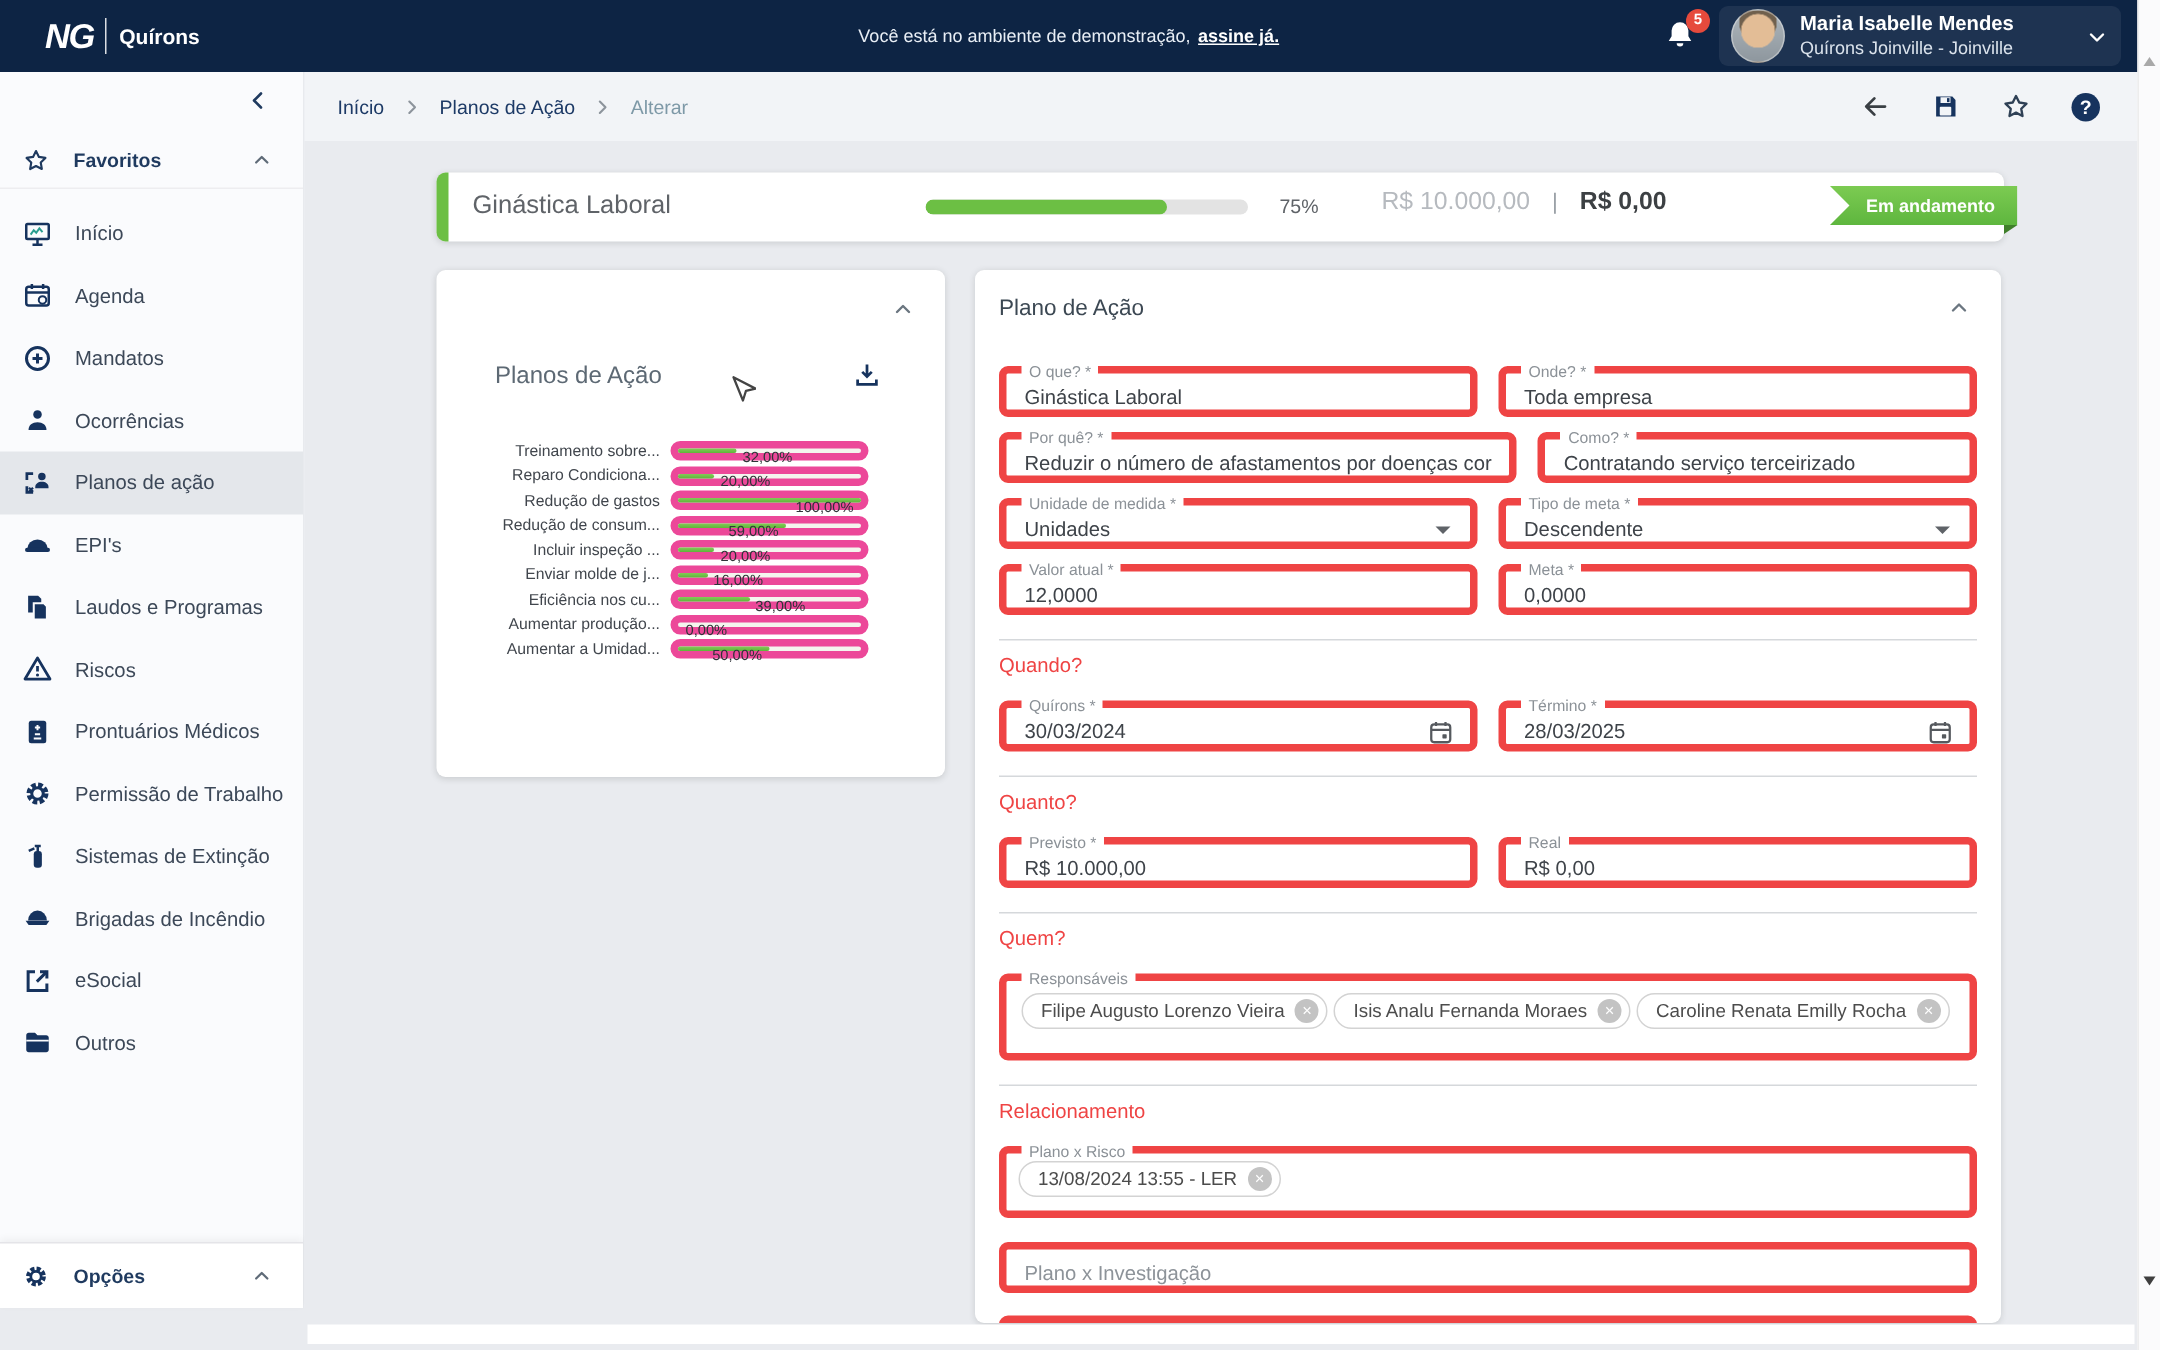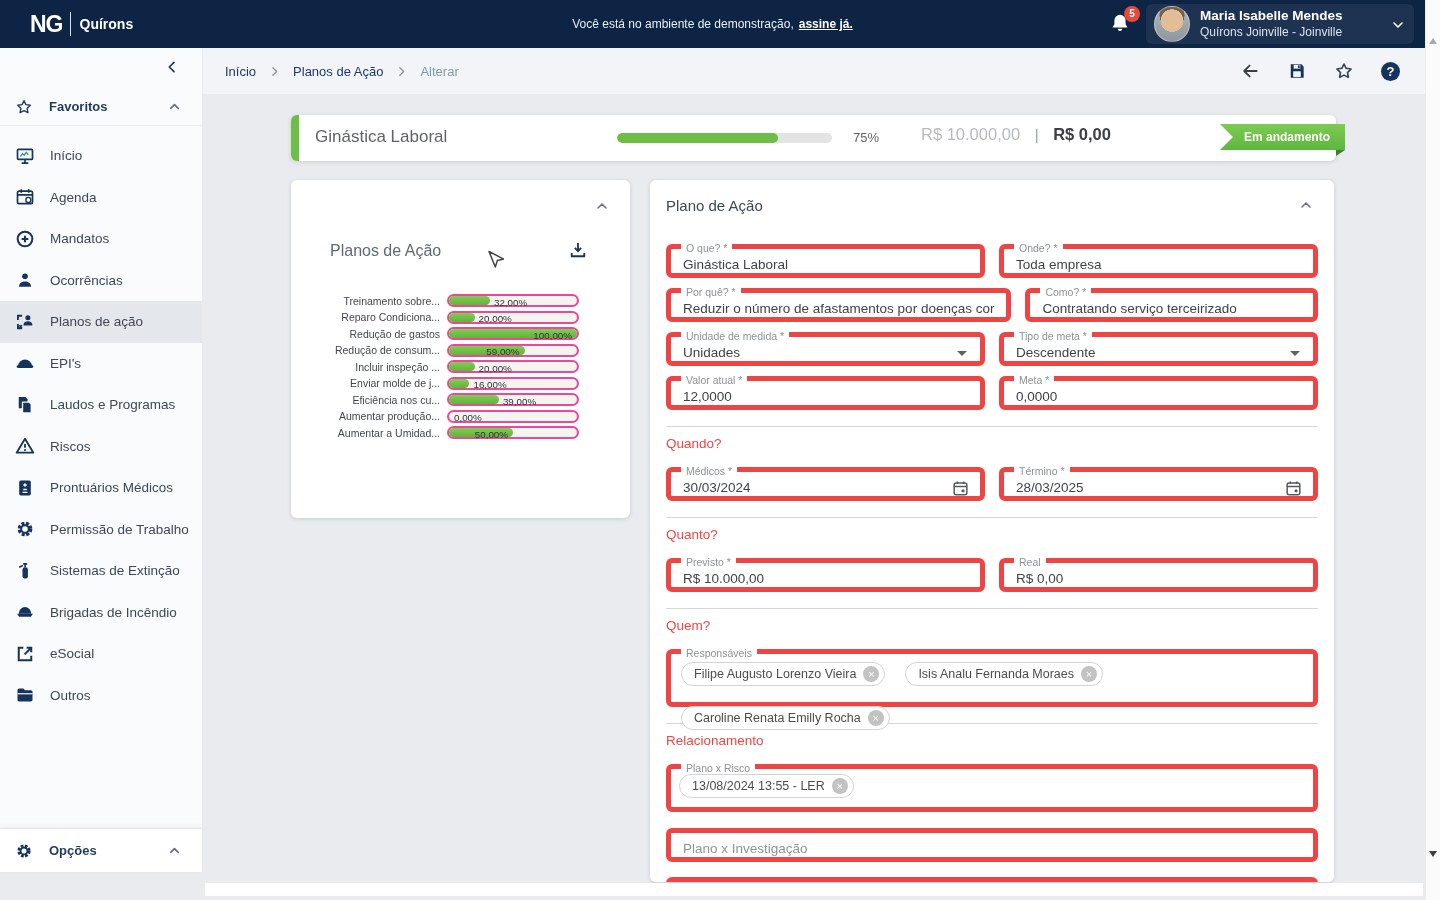--- a/index.html
+++ b/index.html
@@ -2,21 +2,21 @@
 <html><head>
 <meta charset="utf-8">
 <style>
   * { box-sizing: border-box; margin: 0; padding: 0; }
   html,body { width:1440px; height:900px; overflow:hidden; background:#e9ebef;
     font-family:"Liberation Sans", sans-serif; }
 
   
   .topbar { position:absolute; left:0; top:0; width:1425px; height:48px; background:#0d2444; color:#fff; }
   .logo-wrap { position:absolute; left:30px; top:0; height:48px; display:flex; align-items:center; }
-  .logo-ng { font-size:23px; font-weight:800; letter-spacing:-1px; }
+  .logo-ng { font-size:23px; font-weight:800; font-style:italic; letter-spacing:-1px; }
   .logo-sep { width:1px; height:24px; background:rgba(255,255,255,.85); margin:0 9px 0 7px; }
   .logo-product { font-size:14px; font-weight:700; }
   .demo-text { position:absolute; left:50%; top:0; transform:translateX(-50%); height:48px; display:flex; align-items:center; font-size:12px; color:#e8eef5; white-space:nowrap; }
   .demo-link { font-weight:700; text-decoration:underline; color:#fff; margin-left:5px; cursor:pointer; }
   .bell-wrap { position:absolute; left:1108px; top:11px; width:30px; height:28px; }
   .badge { position:absolute; left:16px; top:-5px; min-width:16px; height:16px; border-radius:8px; background:#e64a3c; color:#fff; font-size:10px; font-weight:700; text-align:center; line-height:16px; padding:0 3px; }
   .user-bg { position:absolute; left:1146px; top:4px; width:268px; height:40px; border-radius:6px; background:rgba(255,255,255,.07); }
   .avatar { position:absolute; left:1154px; top:6px; width:36px; height:36px; border-radius:50%;
     background: radial-gradient(circle at 50% 40%, #e3bd96 0 42%, rgba(0,0,0,0) 43%),
                 radial-gradient(circle at 50% 24%, #70604d 0 40%, rgba(0,0,0,0) 41%),
@@ -79,21 +79,21 @@
   .ribbon-fold { position:absolute; right:-9px; top:35px; width:0; height:0; border-top:6px solid #3f7f2a; border-right:9px solid transparent; }
 
   
   .ccard { left:88px; top:132px; width:339px; height:338px; }
   .ccard .chev { position:absolute; right:20px; top:18px; color:#6b7680; cursor:pointer; }
   .ctitle { position:absolute; left:39px; top:62px; font-size:16px; color:#5d6974; }
   .cdl { position:absolute; right:42px; top:60px; width:20px; height:20px; color:#16335e; cursor:pointer; }
   .crows { position:absolute; left:16px; top:114px; }
   .crow { display:flex; align-items:center; height:13.4px; margin-bottom:3.1px; }
   .clabel { width:140px; text-align:right; font-size:10.5px; color:#41464d; padding-right:7px; white-space:nowrap; overflow:hidden; }
-  .ctrack { position:relative; width:132px; height:13px; border:2px solid #ec4899; background:#f4f5ee; border-radius:7px; }
+  .ctrack { position:relative; width:132px; height:13px; border:5px solid #ec4899; background:#f4f5ee; border-radius:7px; }
   .cfill { position:absolute; left:0; top:0; bottom:0; background:linear-gradient(180deg,#83cb57,#5fb53a); border-radius:6.5px; }
   .cpct { position:absolute; top:0.5px; line-height:11.5px; font-size:9.8px; color:#2f3338; white-space:nowrap; }
 
   
   .fcard { left:447px; top:132px; width:684px; height:702px; overflow:hidden; }
   .form-head { display:flex; justify-content:space-between; padding:17px 20px 0 16px; }
   .form-title { font-size:15px; color:#3c4853; }
   .form-head .chev { color:#6b7680; cursor:pointer; }
   .form-body { padding:0 16px; }
   .f-row { display:flex; gap:14px; margin-bottom:10px; }
@@ -102,21 +102,21 @@
   .field.full { flex:none; width:100%; }
   .field.tall { height:58px; }
   .field.mid { height:48px; }
   .flabel { position:absolute; top:-7px; left:10px; background:#fff; padding:0 5px; font-size:10.5px; color:#8b9197; white-space:nowrap; }
   .fvalue { display:block; line-height:32px; padding:0 12px; font-size:13.5px; color:#3e4349; white-space:nowrap; overflow:hidden; }
   .placeholder { color:#8d9399; }
   .caret { position:absolute; right:13px; top:14px; width:0; height:0; border-left:5px solid transparent; border-right:5px solid transparent; border-top:5.5px solid #5f6368; }
   .cal-icon { position:absolute; right:10px; top:7px; width:19px; height:19px; color:#55595e; cursor:pointer; }
   .section { border-top:1px solid #d5d8db; margin-top:16px; padding-top:9px; }
   .sec-title { font-size:13.5px; color:#ef4444; font-weight:500; margin-bottom:16px; }
-  .chips { display:flex; gap:20px; padding:8px 10px; flex-wrap:wrap; }
+  .chips { display:flex; gap:4px; padding:8px 10px; flex-wrap:wrap; }
   .field.mid .chips { padding:5px 8px; }
   .chip { height:24px; border:1px solid #d3d3d3; border-radius:13px; display:inline-flex; align-items:center; padding:0 5px 0 12px; font-size:12.5px; color:#4c4c4c; background:#fff; cursor:pointer; white-space:nowrap; }
   .chip-x { width:16px; height:16px; border-radius:50%; background:#c3c3c3; color:#fff; font-size:11px; line-height:16px; text-align:center; margin-left:7px; cursor:pointer; }
 
   .bottom-band { position:absolute; left:2px; right:2px; bottom:4px; height:13px; background:#fff; }
 
   .cursor-svg { position:absolute; left:284px; top:202px; width:17px; height:22px; z-index:50; }
   .chev svg, .crumb-sep svg { display:block; }
 </style>
 </head>
@@ -552,21 +552,21 @@
         <div class="field">
           <span class="flabel">Meta *</span>
           <span class="fvalue">0,0000</span>
         </div>
       </div>
 
       <div class="section">
         <div class="sec-title">Quando?</div>
         <div class="f-row">
           <div class="field">
-            <span class="flabel">Médicos *</span>
+            <span class="flabel">Quírons *</span>
             <span class="fvalue">30/03/2024</span>
             <svg class="cal-icon">
                 <use href="#calendar-field-icon"></use>
               </svg>
           </div>
           <div class="field">
             <span class="flabel">Término *</span>
             <span class="fvalue">28/03/2025</span>
             <svg class="cal-icon">
                 <use href="#calendar-field-icon"></use>

